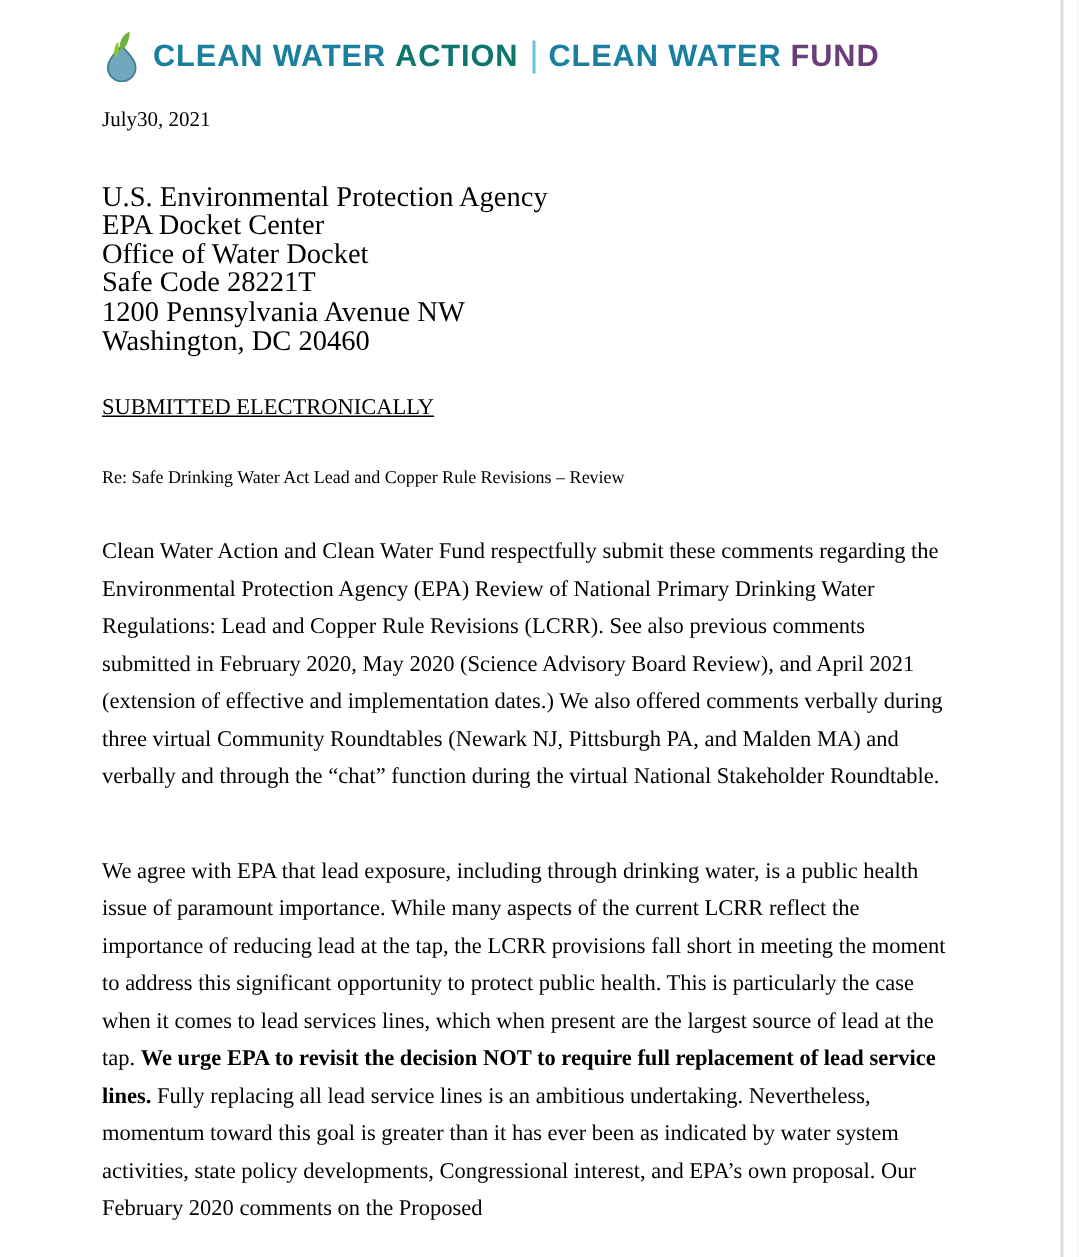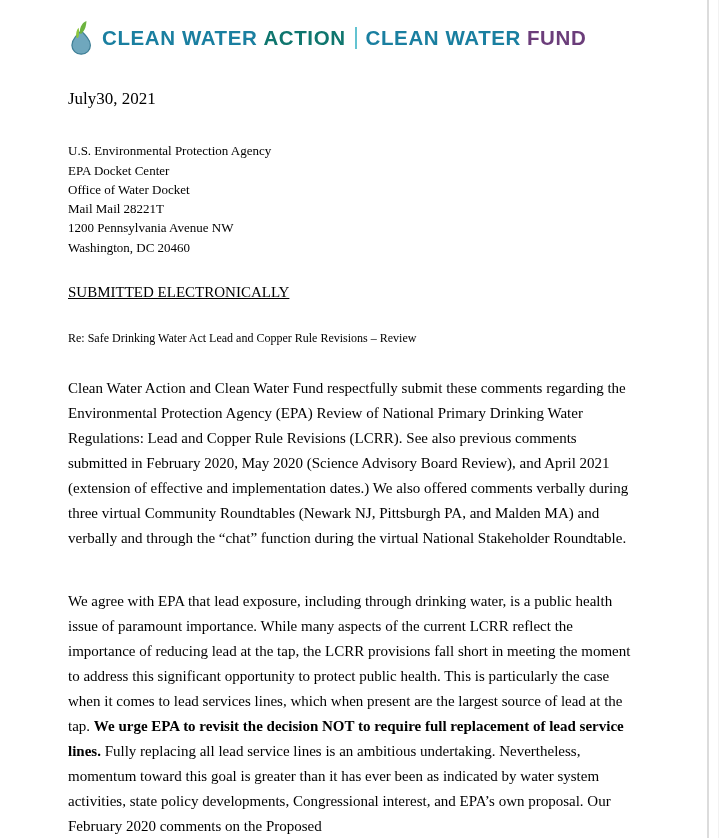--- a/index.html
+++ b/index.html
@@ -76,26 +76,26 @@
     display: inline-block;
     width: 2px;
     height: 22px;
     margin: 0 9px 0 9px;
     vertical-align: middle;
     flex: 0 0 auto;
   }
 
   
   .date-line {
-    font-size: 17px;
-    margin-top: 48px;
+    font-size: 14px;
+    margin-top: 32px;
     line-height: 1.25;
   }
   .address-block {
-    font-size: 13px;
+    font-size: 19px;
     margin-top: 32px;
     line-height: 19.3px;
   }
   .address-block div {
     white-space: nowrap;
   }
   .submitted-line {
     font-size: 15px;
     margin-top: 26px;
     line-height: 1.25;
@@ -151,21 +151,21 @@
           <span class="lw-bold" style="color:#6b3d7a">FUND</span>
       </div>
     </div>
 
     <div class="date-line">July30, 2021</div>
 
     <div class="address-block">
       <div>U.S. Environmental Protection Agency</div>
       <div>EPA Docket Center</div>
       <div>Office of Water Docket</div>
-      <div>Mail Mail 28221T</div>
+      <div>Safe Code 28221T</div>
       <div>1200 Pennsylvania Avenue NW</div>
       <div>Washington, DC 20460</div>
     </div>
 
     <div class="submitted-line">SUBMITTED ELECTRONICALLY</div>
 
     <div class="re-block">
       <div>Re: Safe Drinking Water Act Lead and Copper Rule Revisions – Review</div>
     </div>
 

